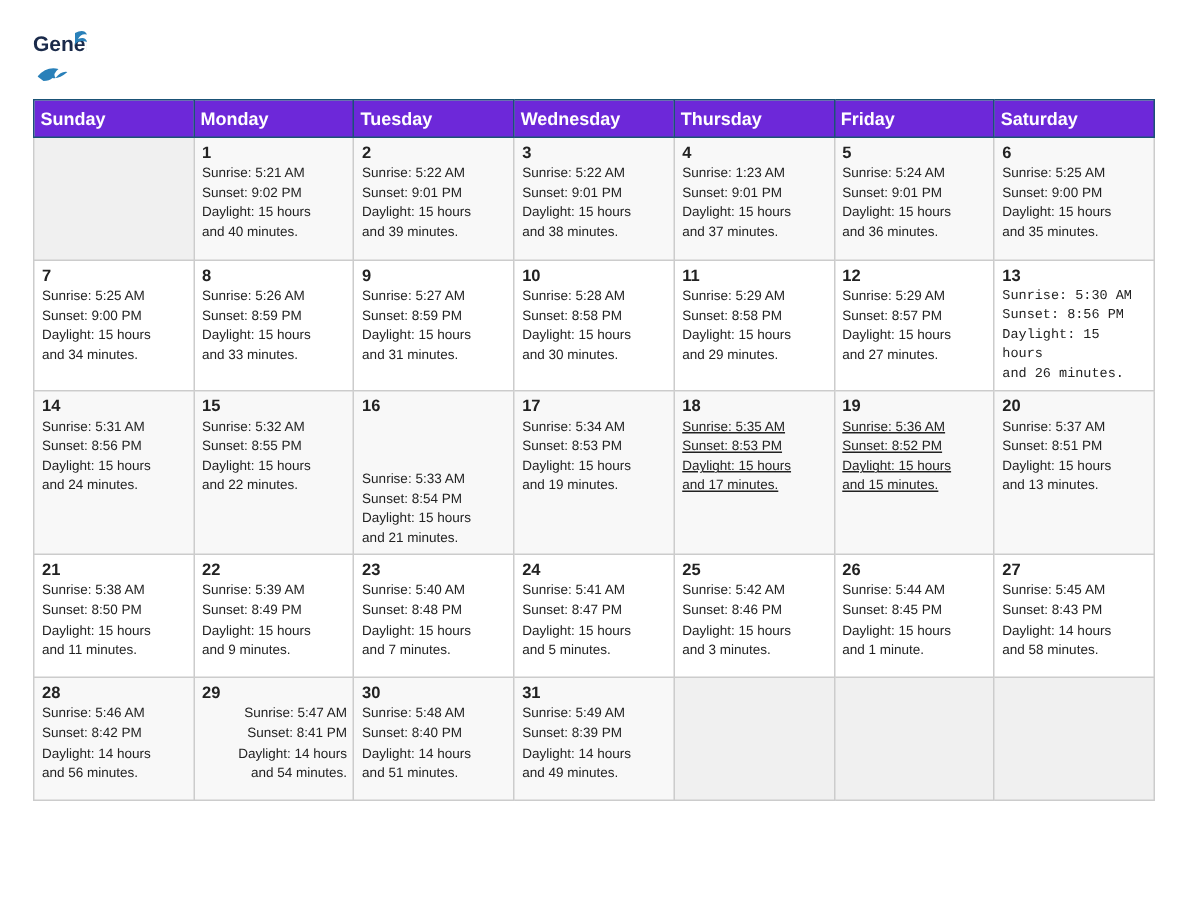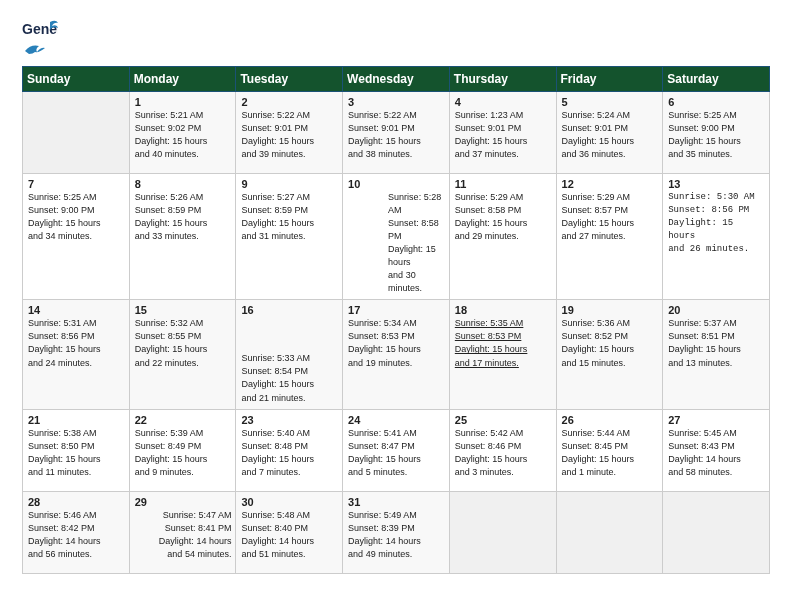--- a/index.html
+++ b/index.html
@@ -38,21 +38,21 @@
     .location {
       font-size: 15px;
       color: #444;
     }
     table {
       width: 100%;
       border-collapse: collapse;
       table-layout: fixed;
     }
     thead tr th {
-      background: #14532d;
+      background: #6d28d9;
       color: #fff;
       font-size: 12px;
       font-weight: bold;
       padding: 5px 4px;
       text-align: left;
       border: 1px solid #1a5276;
     }
     tbody tr td {
       border: 1px solid #ccc;
       vertical-align: top;
@@ -180,21 +180,21 @@
           </td>
           <td>
             <span class="day-num">9</span>
             <div class="day-info" style="white-space: pre-line;">Sunrise: 5:27 AM
 Sunset: 8:59 PM
 Daylight: 15 hours
 and 31 minutes.</div>
           </td>
           <td>
             <span class="day-num">10</span>
-            <div class="day-info" style="white-space: pre-line; margin-left: 40px;">Sunrise: 5:28 AM
+            <div class="day-info" style="white-space: pre-line;">Sunrise: 5:28 AM
 Sunset: 8:58 PM
 Daylight: 15 hours
 and 30 minutes.</div>
           </td>
           <td>
             <span class="day-num">11</span>
             <div class="day-info" style="white-space: pre-line;">Sunrise: 5:29 AM
 Sunset: 8:58 PM
 Daylight: 15 hours
 and 29 minutes.</div>
@@ -245,21 +245,21 @@
           </td>
           <td>
             <span class="day-num">18</span>
             <div class="day-info" style="white-space: pre-line; text-decoration: underline;">Sunrise: 5:35 AM
 Sunset: 8:53 PM
 Daylight: 15 hours
 and 17 minutes.</div>
           </td>
           <td>
             <span class="day-num">19</span>
-            <div class="day-info" style="white-space: pre-line;">Sunrise: 5:36 AM
+            <div class="day-info" style="white-space: pre-line; text-decoration: underline;">Sunrise: 5:36 AM
 Sunset: 8:52 PM
 Daylight: 15 hours
 and 15 minutes.</div>
           </td>
           <td>
             <span class="day-num">20</span>
             <div class="day-info" style="white-space: pre-line;">Sunrise: 5:37 AM
 Sunset: 8:51 PM
 Daylight: 15 hours
 and 13 minutes.</div>

